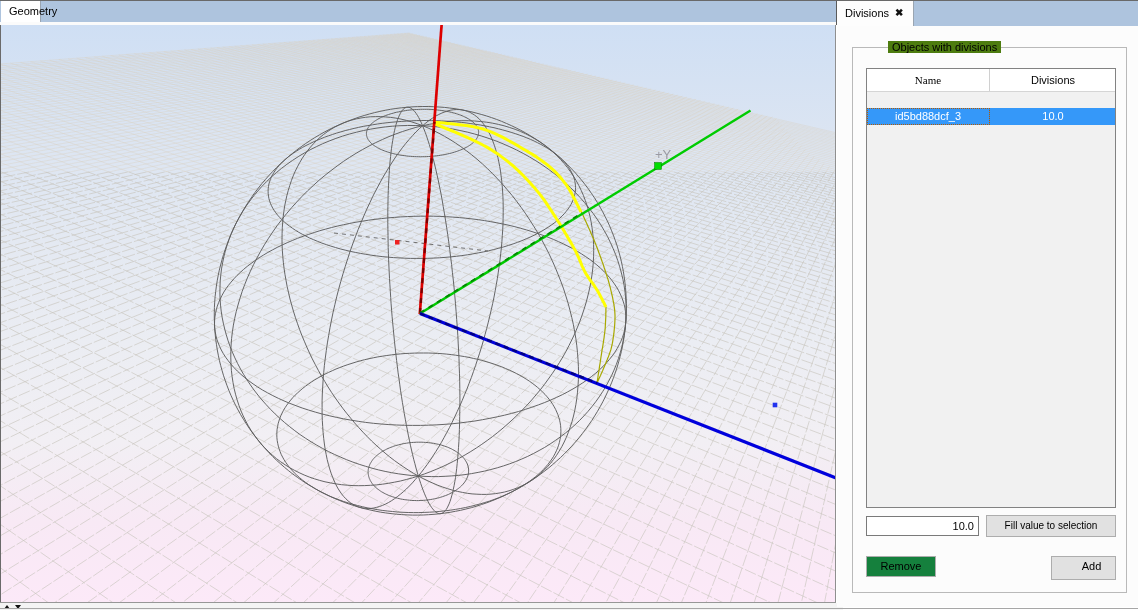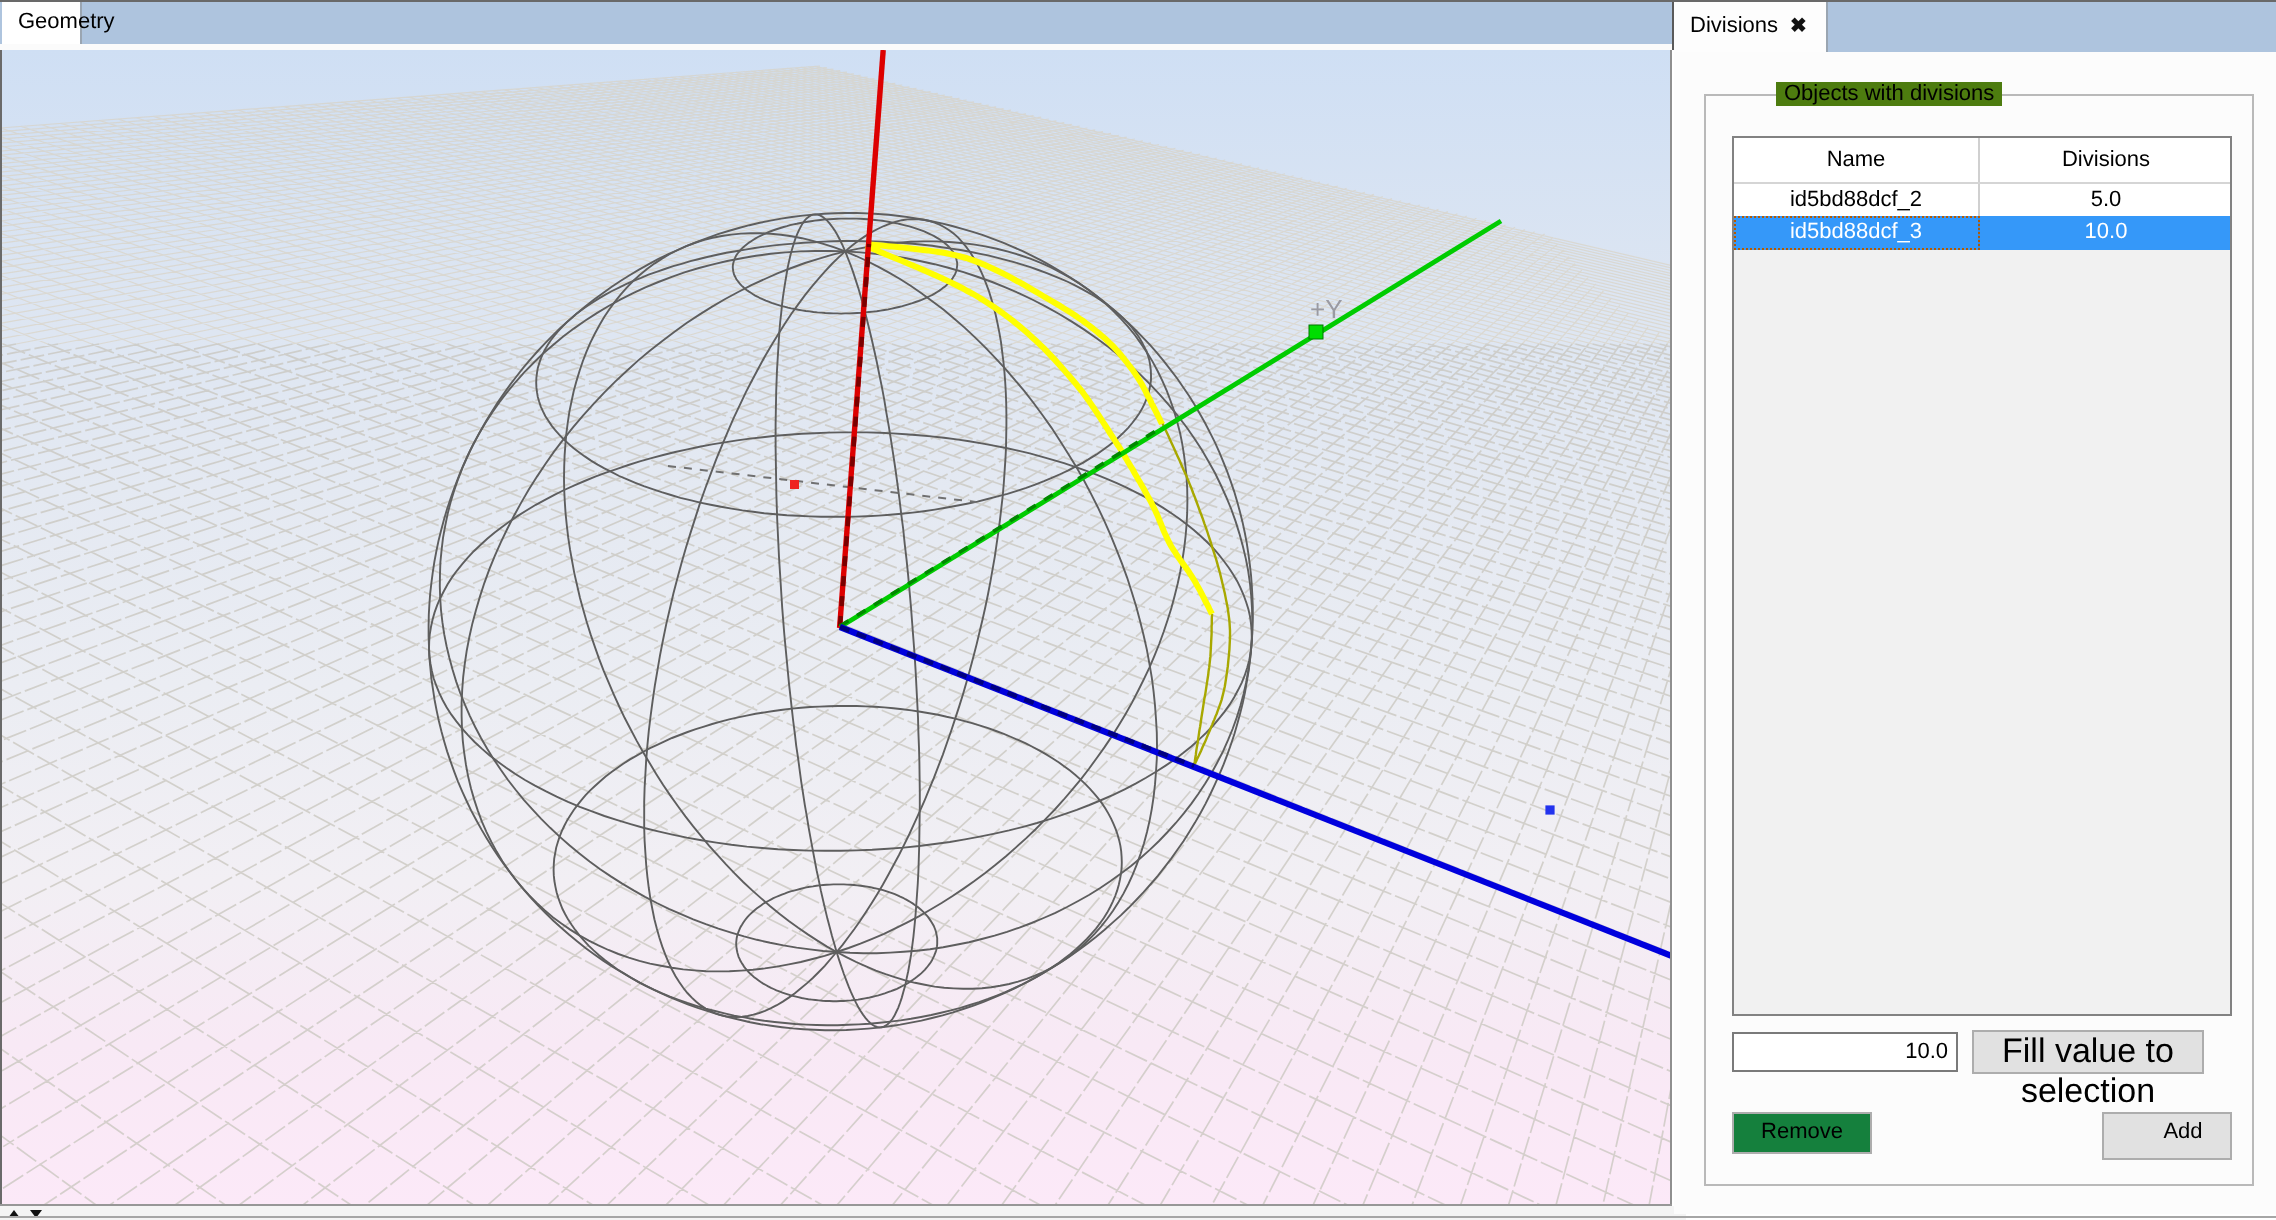--- a/index.html
+++ b/index.html
@@ -38,38 +38,38 @@
 #gbox { position:absolute; left:852px; top:47px; width:275px; height:546px;
   border:1px solid #b9b9b9; }
 #glegend { position:absolute; left:888px; top:41px; background:#4d7c0f; padding:0 4px;
   font-size:11px; color:#000; }
 
 #tbl { position:absolute; left:866px; top:68px; width:250px; height:440px;
   border:1px solid #828282; background:#f1f1f1; }
 #thead { position:absolute; left:0; top:0; width:248px; height:23px; background:#ffffff;
   border-bottom:1px solid #d5d5d5; }
 #thead .c1 { position:absolute; left:0; top:0; width:123px; height:22px; text-align:center;
-  line-height:22px; font-size:11px; border-right:1px solid #d0d0d0; }
+  line-height:22px; font-size:11px; border-right:1px solid #d0d0d0;font-family:Liberation Serif, serif; }
 #thead .c2 { position:absolute; left:124px; top:0; width:124px; height:22px; text-align:center;
   line-height:22px; font-size:11px; }
 #row1 { position:absolute; left:0; top:23px; width:248px; height:16px; background:#ffffff; }
 #row1 .c1 { position:absolute; left:0; top:0; width:123px; height:16px; text-align:center;
   line-height:16px; font-size:11px; border-right:1px solid #d0d0d0; }
 #row1 .c2 { position:absolute; left:124px; top:0; width:124px; height:16px; text-align:center;
   line-height:16px; font-size:11px; }
 #row2 { position:absolute; left:0; top:39px; width:248px; height:17px; background:#3598f9; color:#fff;padding-left:28px; }
 #row2 .c1 { position:absolute; left:0; top:0; width:123px; height:17px; text-align:center;
   line-height:17px; font-size:11px; border-right:1px solid #2f8ae4; outline:1px dotted #b55a00; outline-offset:-1px; }
 #row2 .c2 { position:absolute; left:124px; top:0; width:124px; height:17px; text-align:center;
   line-height:17px; font-size:11px; }
 
 #inp { position:absolute; left:866px; top:516px; width:113px; height:20px; background:#fff;
   border:1px solid #7a7a7a; font-size:11px; text-align:right; padding:0 4px 0 0; line-height:18px; }
-#btnfill { position:absolute; left:986px; top:515px; width:116px; height:22px; background:#e1e1e1;
-  border:1px solid #adadad; font-size:17px; text-align:center; line-height:20px; }
+#btnfill { position:absolute; left:986px; top:515px; width:130px; height:22px; background:#e1e1e1;
+  border:1px solid #adadad; font-size:10px; text-align:center; line-height:20px; }
 #btnremove { position:absolute; left:866px; top:556px; width:70px; height:21px; background:#15803d;
   border:1px solid #adadad; font-size:11px; text-align:center; line-height:19px; }
 #btnadd { position:absolute; left:1051px; top:556px; width:65px; height:24px; background:#e1e1e1;
   border:1px solid #adadad; font-size:11px; text-align:center; line-height:19px;padding-left:16px; }
 </style>
 </head>
 <body>
 <div id="root">
   <div id="topline"></div>
   <div style="position:absolute;left:836px;top:1px;width:1px;height:24px;background:#5a5a5a"></div>
@@ -130,24 +130,20 @@
   <div id="rtab">Divisions</div>
   <div id="rtabx">✖</div>
   <div id="panel"></div>
   <div id="gbox"></div>
   <div id="glegend">Objects with divisions</div>
   <div id="tbl">
     <div id="thead">
         <div class="c1">Name</div>
         <div class="c2">Divisions</div>
       </div>
-    <div id="row1">
-        <div class="c1">id5bd88dcf_2</div>
-        <div class="c2">5.0</div>
-      </div>
     <div id="row2">
         <div class="c1">id5bd88dcf_3</div>
         <div class="c2">10.0</div>
       </div>
   </div>
   <div id="inp">10.0</div>
   <div id="btnfill">Fill value to selection</div>
   <div id="btnremove">Remove</div>
   <div id="btnadd">Add</div>
 </div>

